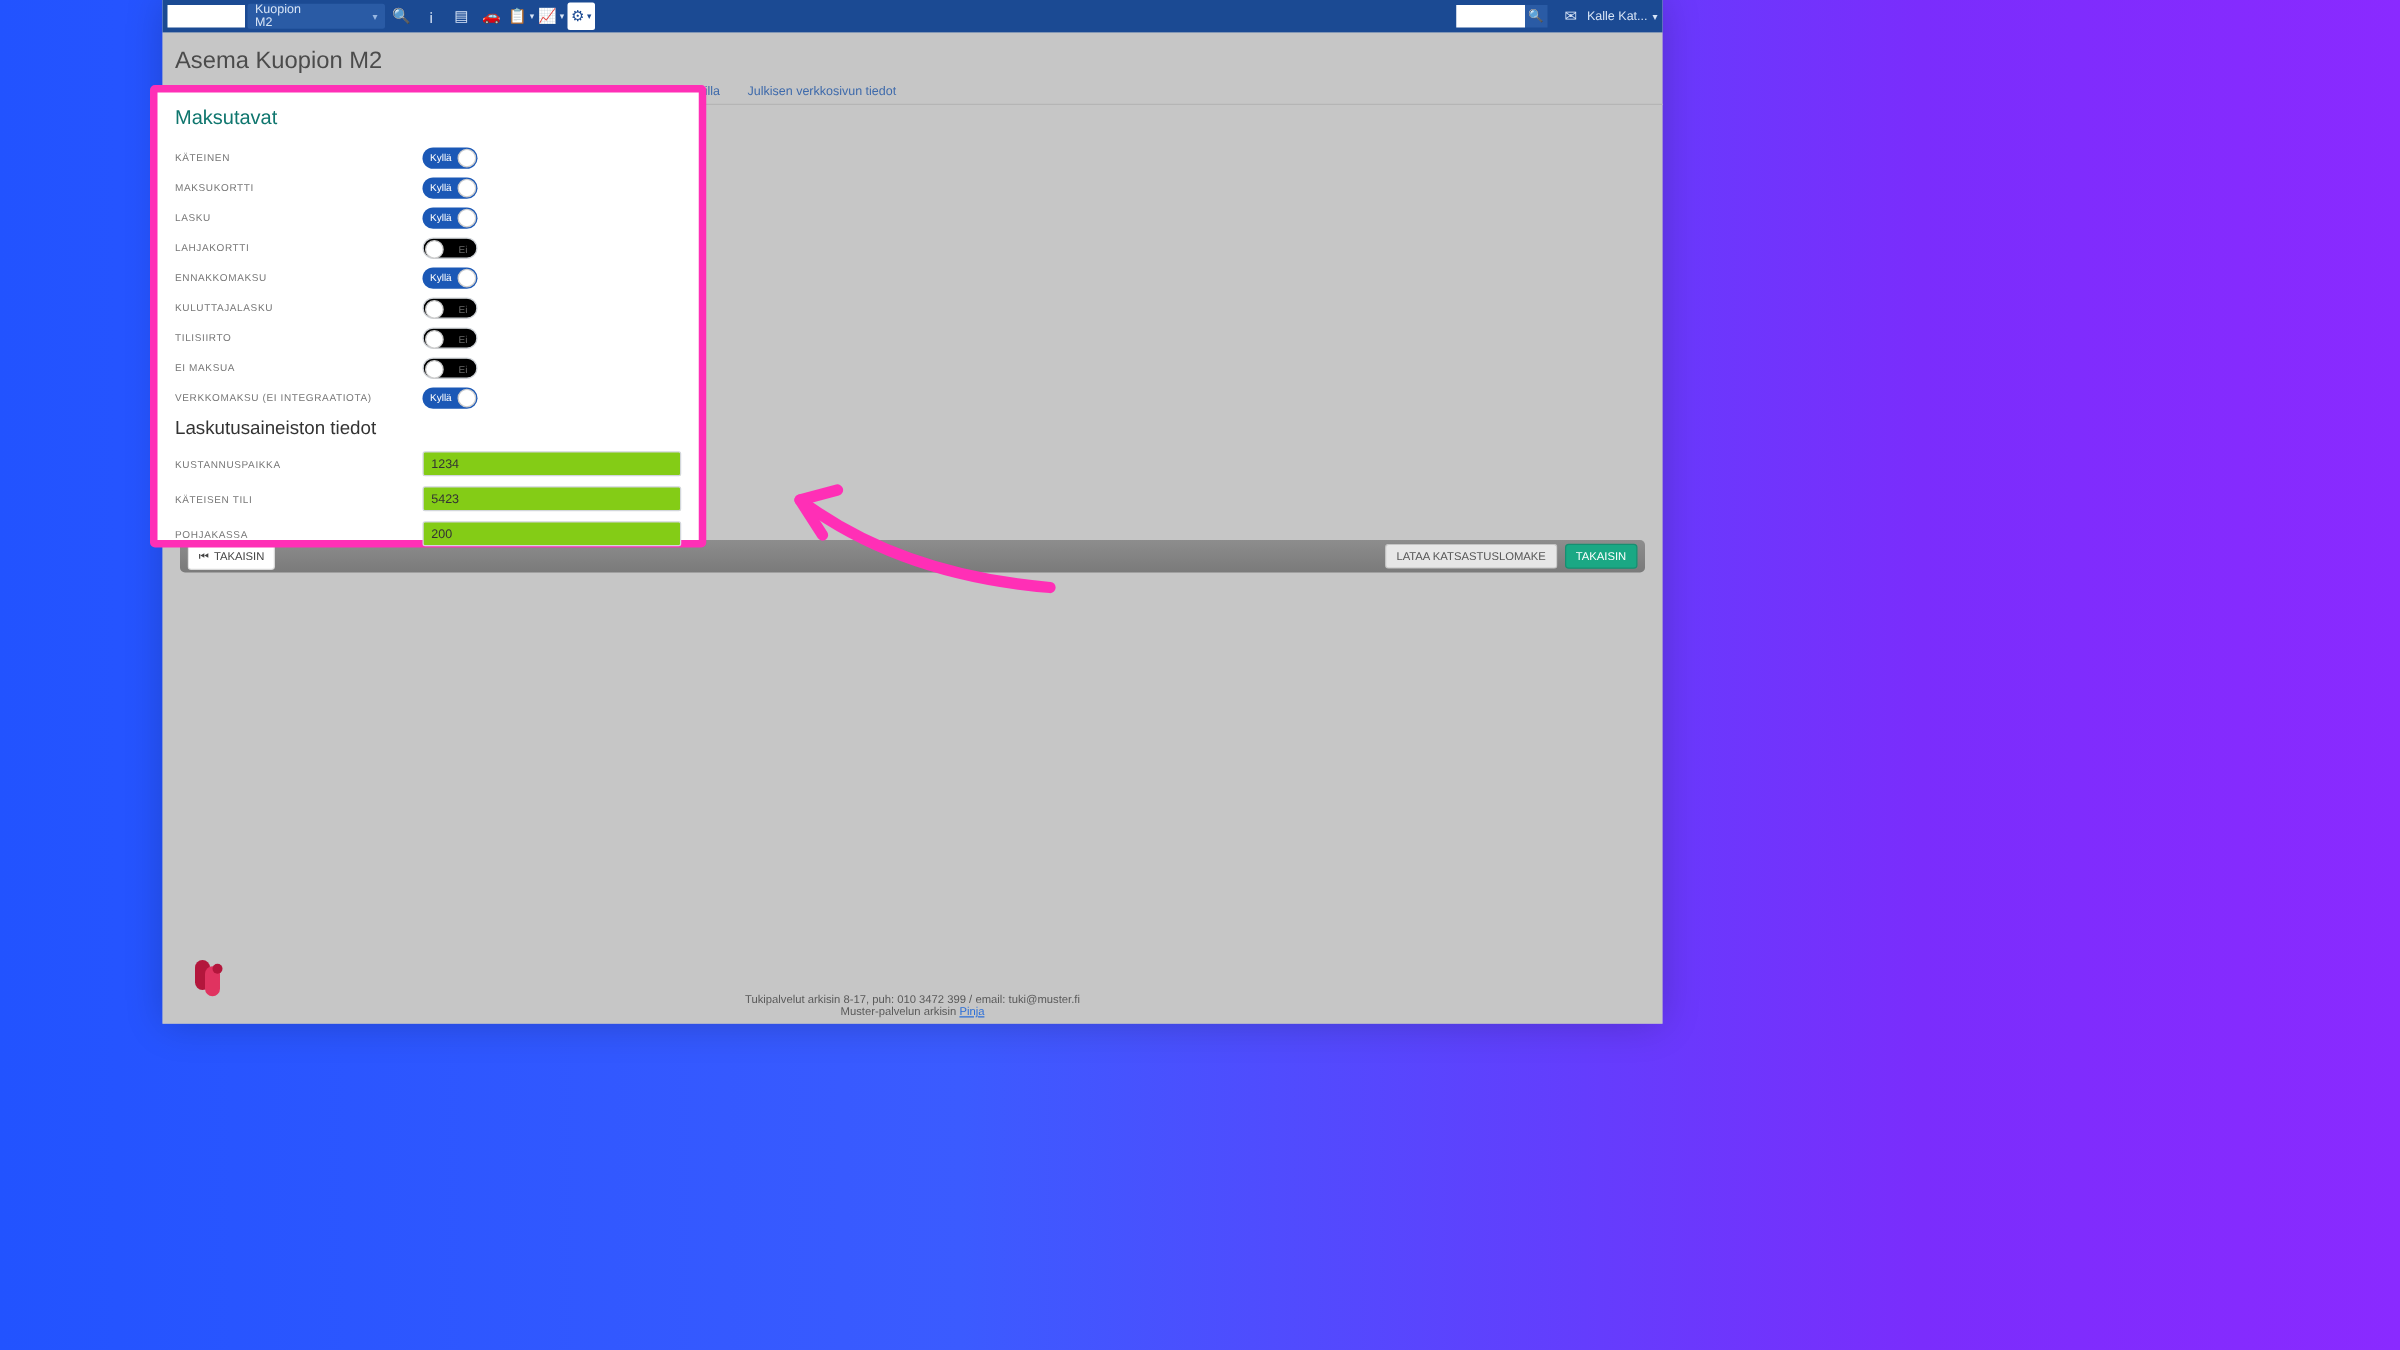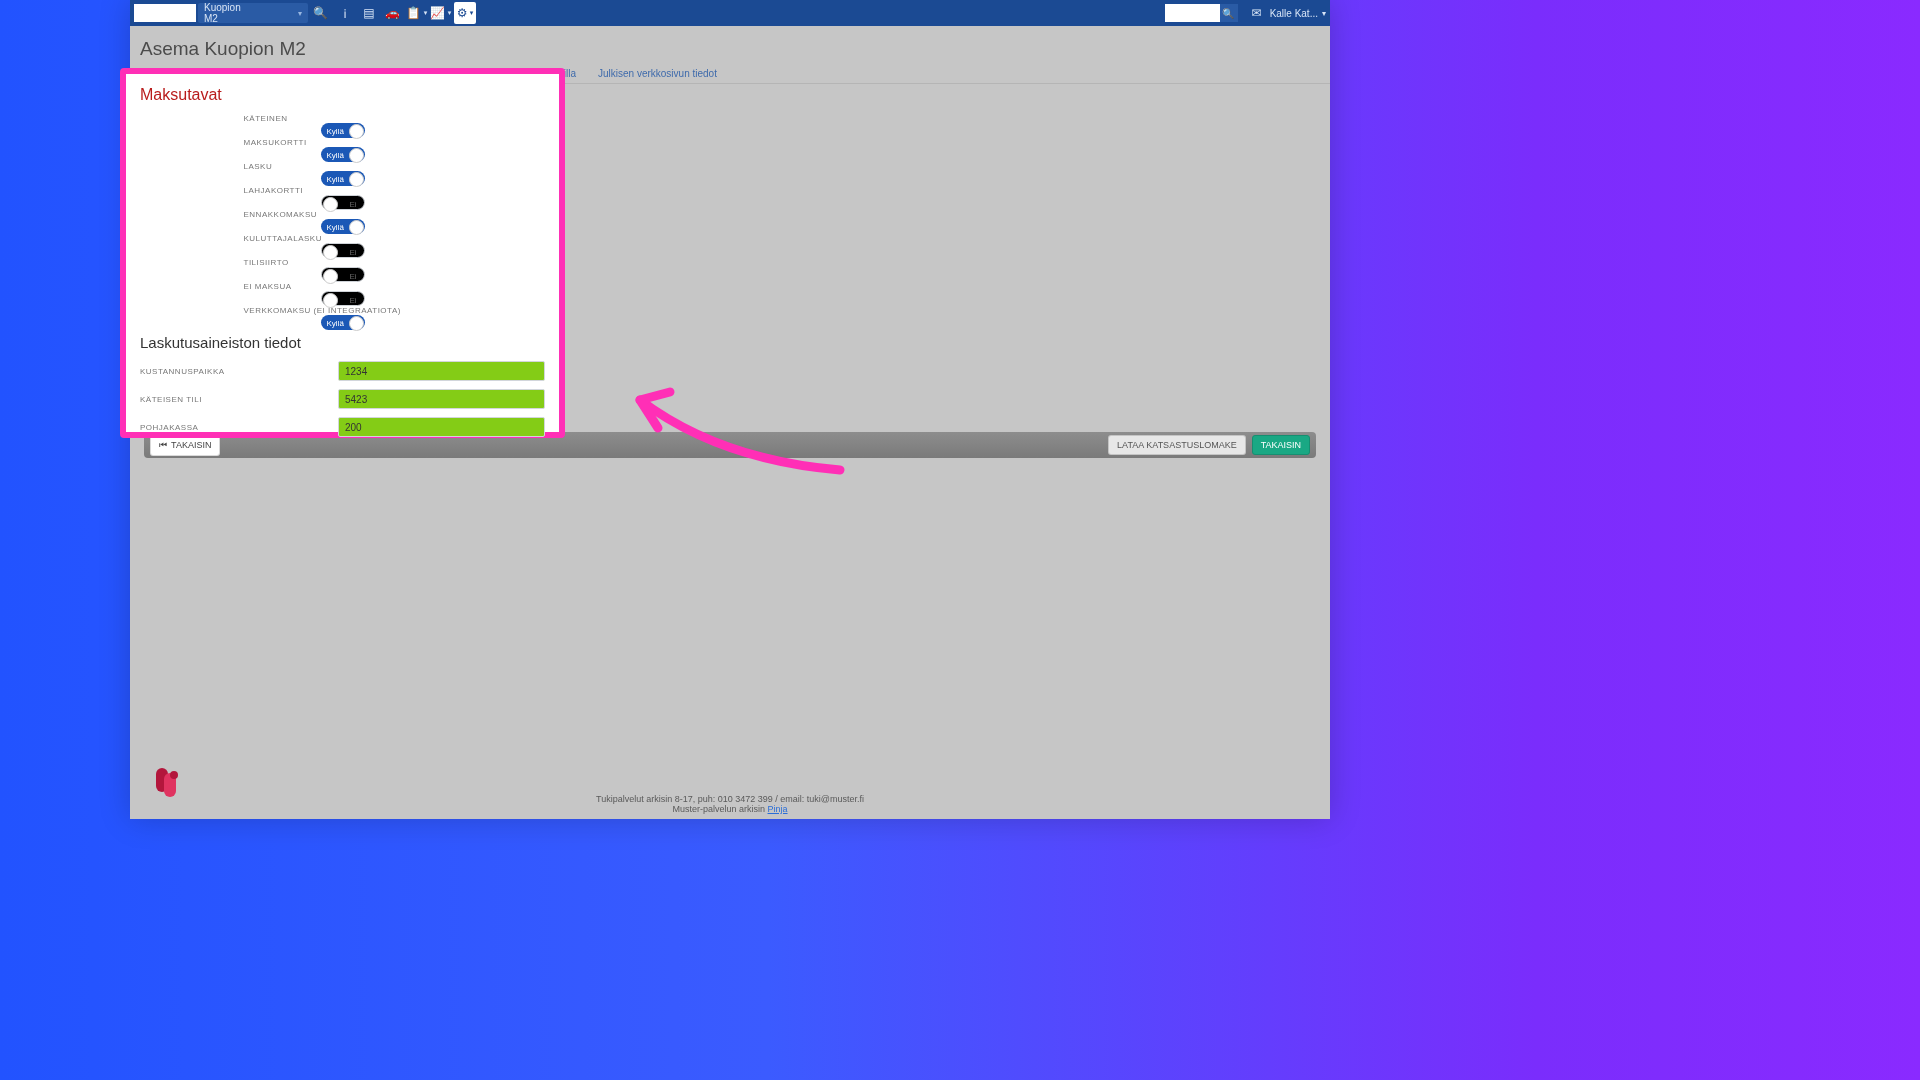--- a/index.html
+++ b/index.html
@@ -85,22 +85,22 @@
     font-size:9px;color:#5a5a5a;
   }
   .footer a{color:#2b6ed7;text-decoration:underline;}
 
   
   .callout{
     position:absolute;left:-10px;top:68px;width:445px;height:370px;
     background:#fff;border:6px solid #ff2fb6;border-radius:4px;
     padding:12px 14px;
   }
-  .callout h3{font-size:16px;color:#b91c1c;font-weight:500;margin-bottom:10px;}
-  .row{display:flex;align-items:center;height:24px;flex-direction:column;}
+  .callout h3{font-size:16px;color:#0f766e;font-weight:500;margin-bottom:10px;}
+  .row{display:flex;align-items:center;height:24px;}
   .row label{
     width:198px;font-size:8px;letter-spacing:0.5px;color:#777;
     text-transform:uppercase;
   }
   .toggle{width:44px;height:17px;border-radius:10px;position:relative;}
   .toggle.on{background:#1b58b6;}
   .toggle.off{background:#000000;border:1px solid #cfd3d8;}
   .toggle .knob{
     position:absolute;top:1px;width:15px;height:15px;border-radius:50%;
     background:#fff;border:1px solid #ccc;left:1px;

